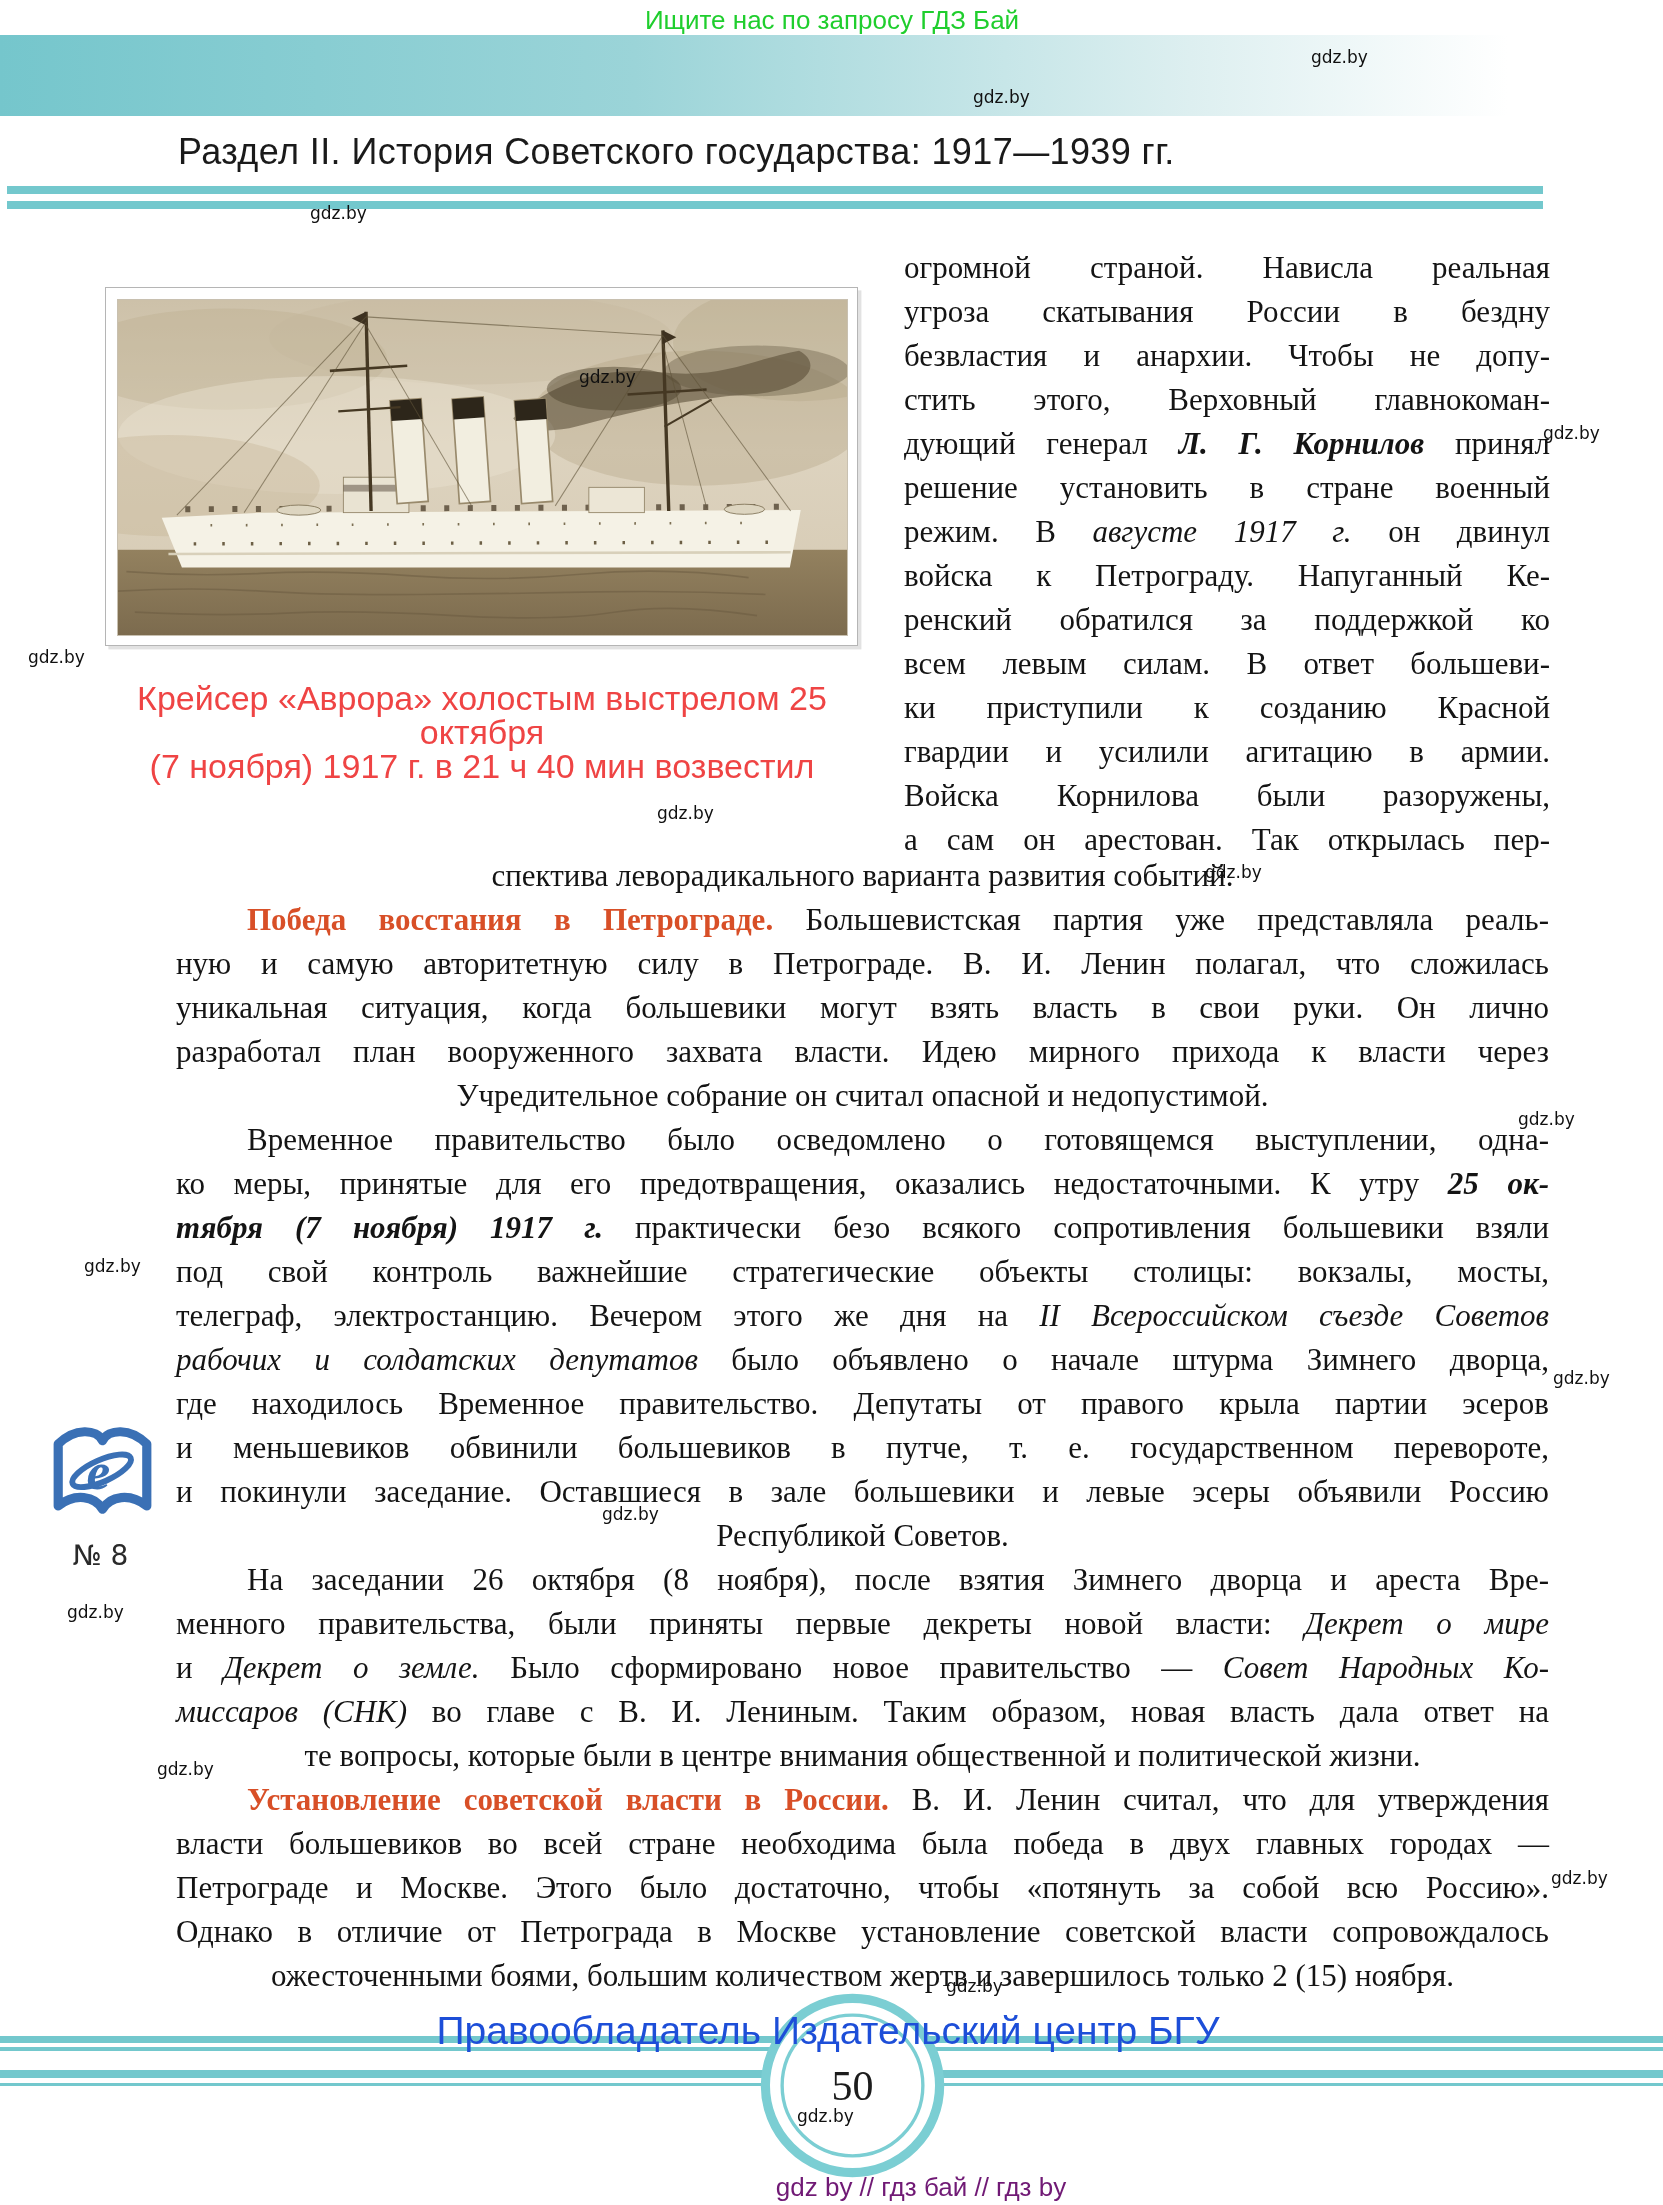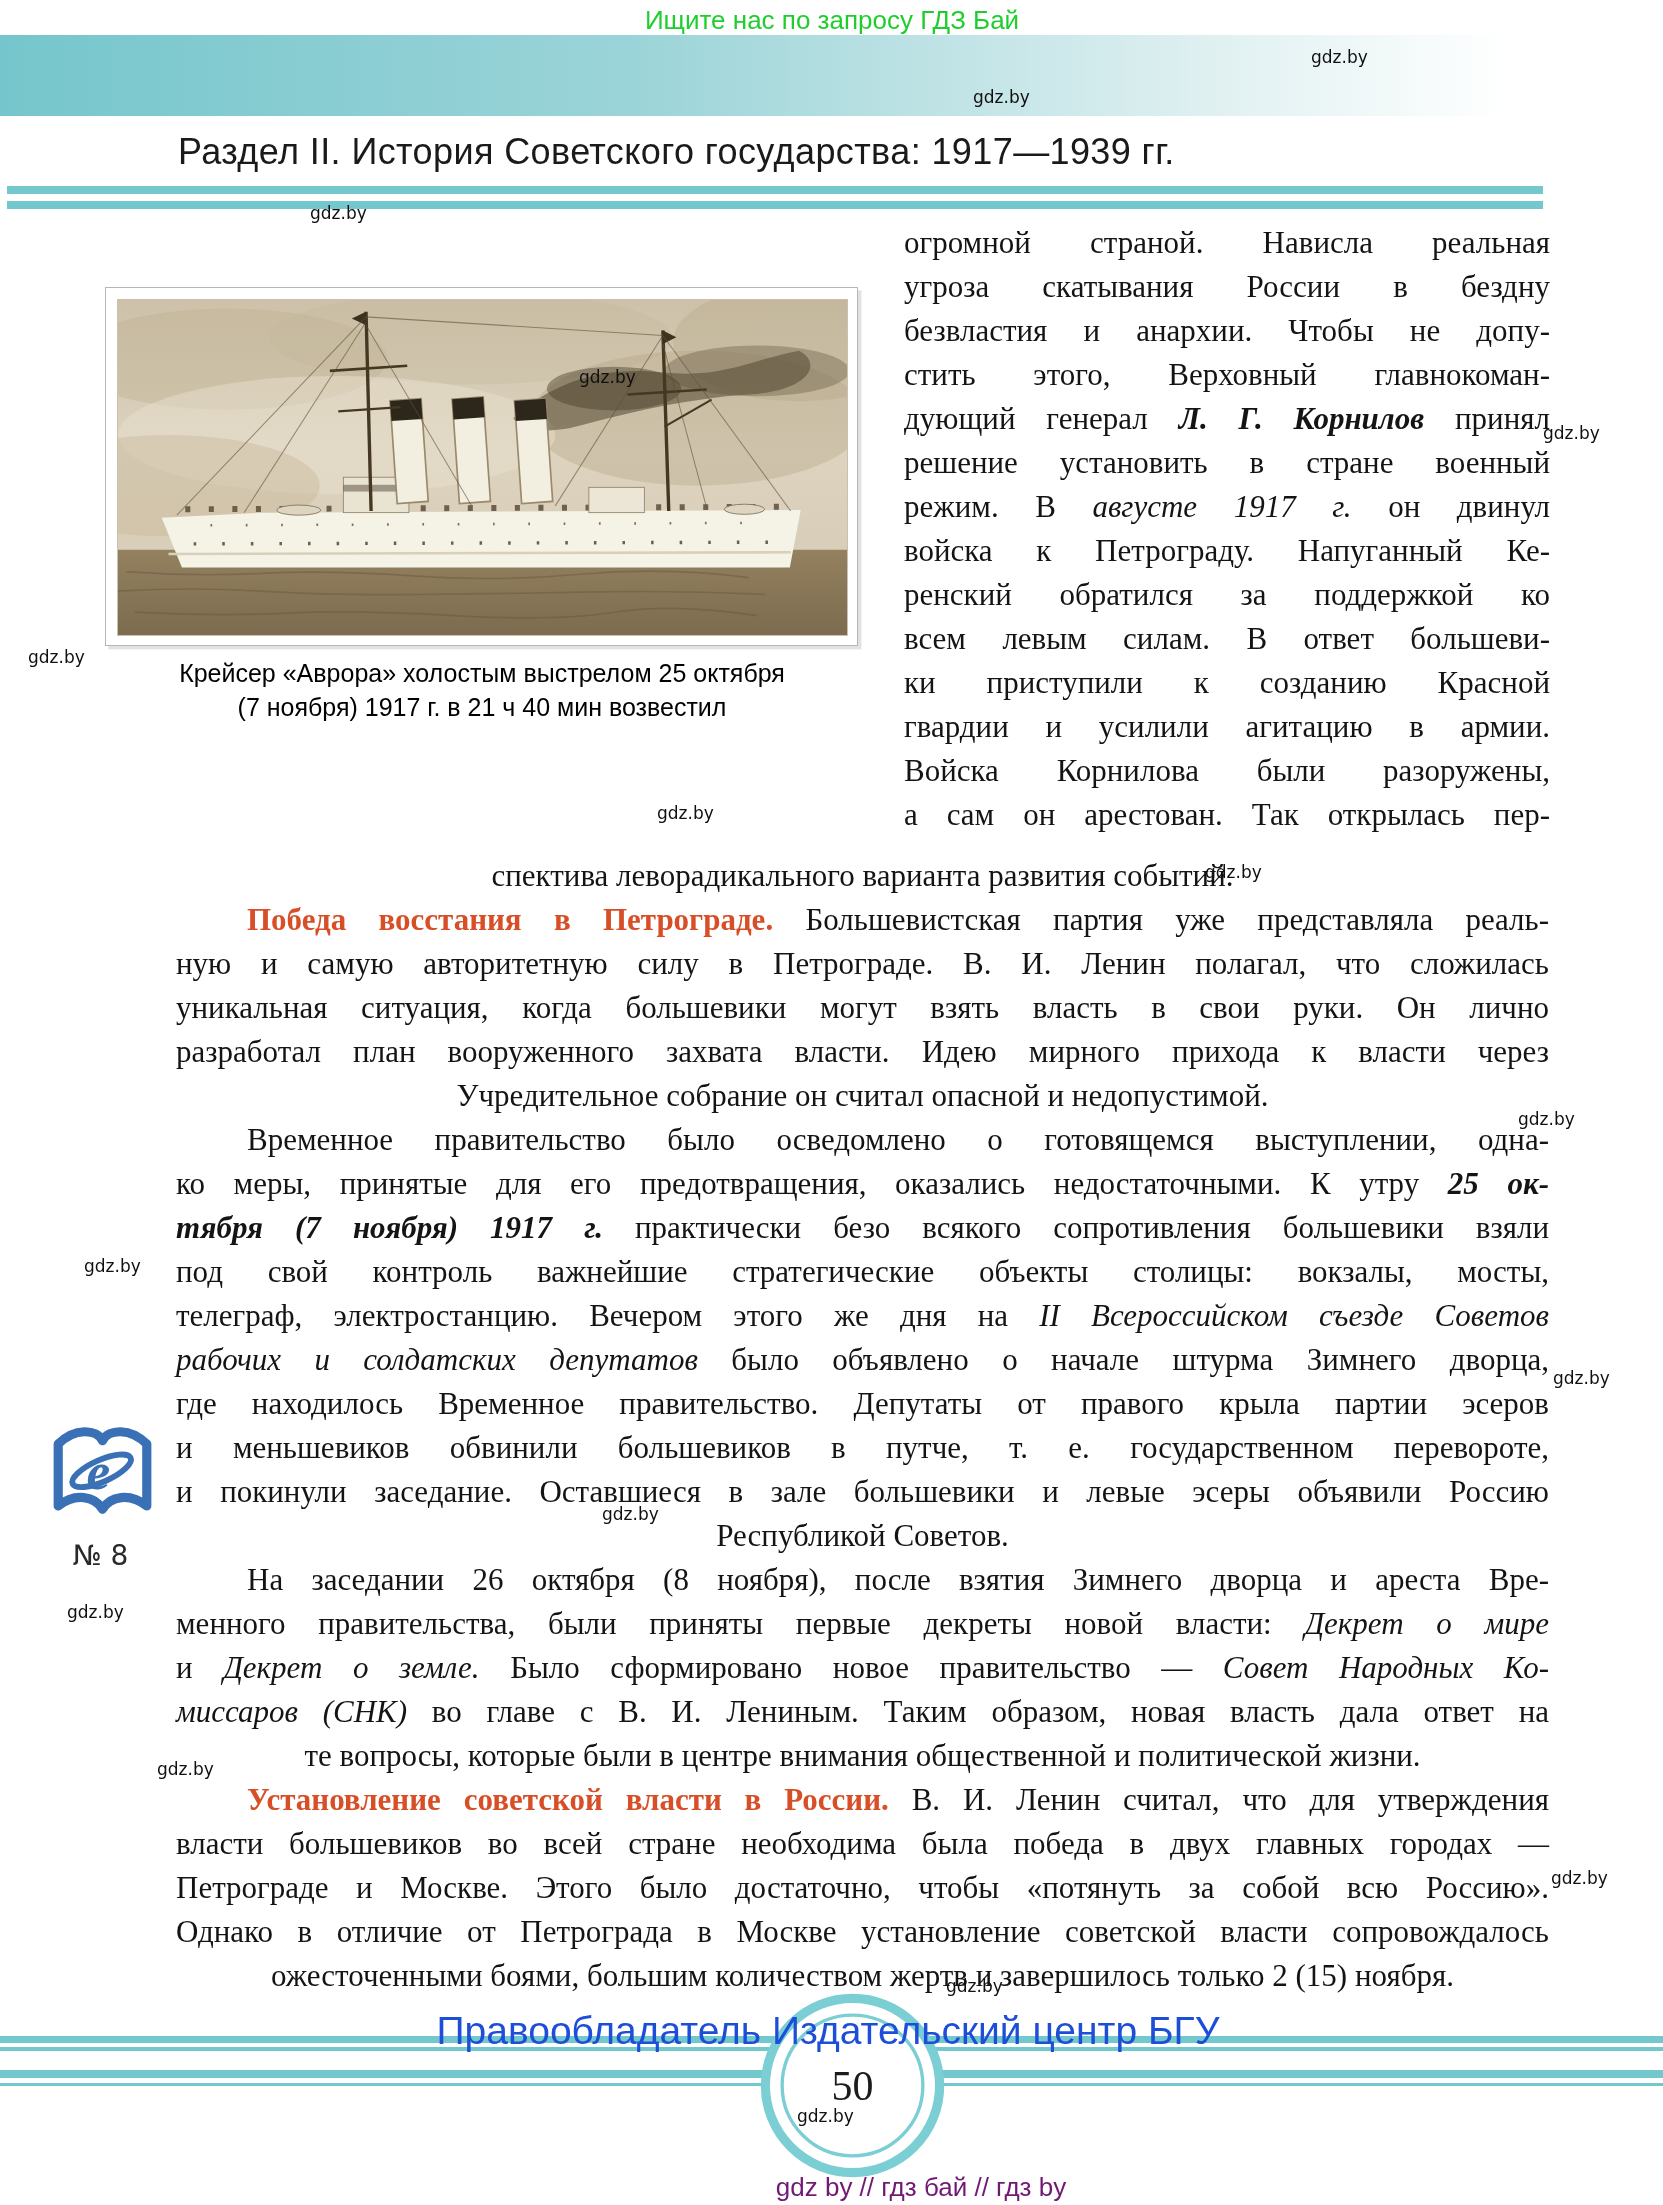--- a/index.html
+++ b/index.html
@@ -17,25 +17,25 @@
   .rule.r1{top:186px;height:8.4px;}
   .rule.r2{top:201px;height:7.5px;}
 
   
   .wm{position:absolute;font-family:"DejaVu Sans",sans-serif;font-size:17px;color:#101010;white-space:nowrap;z-index:8;}
 
   
   .photo-frame{position:absolute;left:105px;top:287px;width:729px;height:335px;background:#fff;
                border:0.8px solid #b5b5b5;padding:11px;box-shadow:3.4px 3.4px 0 #e2e2e2;}
   .photo-frame svg{display:block;border:0.8px solid #c8c0b0;}
-  .photo-caption{position:absolute;left:107px;top:656px;width:750px;text-align:center;
-                 font-family:"Liberation Sans",sans-serif;font-size:25px;line-height:34px;color:#000000;}
-
-  
-  .right-col{position:absolute;left:904px;top:221px;width:646px;font-size:31px;line-height:44px;}
+  .photo-caption{position:absolute;left:107px;top:681px;width:750px;text-align:center;
+                 font-family:"Liberation Sans",sans-serif;font-size:34px;line-height:34px;color:#ef4444;}
+
+  
+  .right-col{position:absolute;left:904px;top:246px;width:646px;font-size:31px;line-height:44px;}
   .main-text{position:absolute;left:176px;top:854px;width:1373px;font-size:31px;line-height:44px;}
   .line{text-align:center;}
   .line.j{text-align:justify;text-align-last:justify;}
   .line.ind{padding-left:71px;}
   .s-i{font-style:italic;}
   .s-bi{font-style:italic;font-weight:bold;}
   .s-accent{color:#d84f27;font-weight:bold;}
 
   
   .res-icon{position:absolute;left:48px;top:1419px;width:109px;height:117px;}

